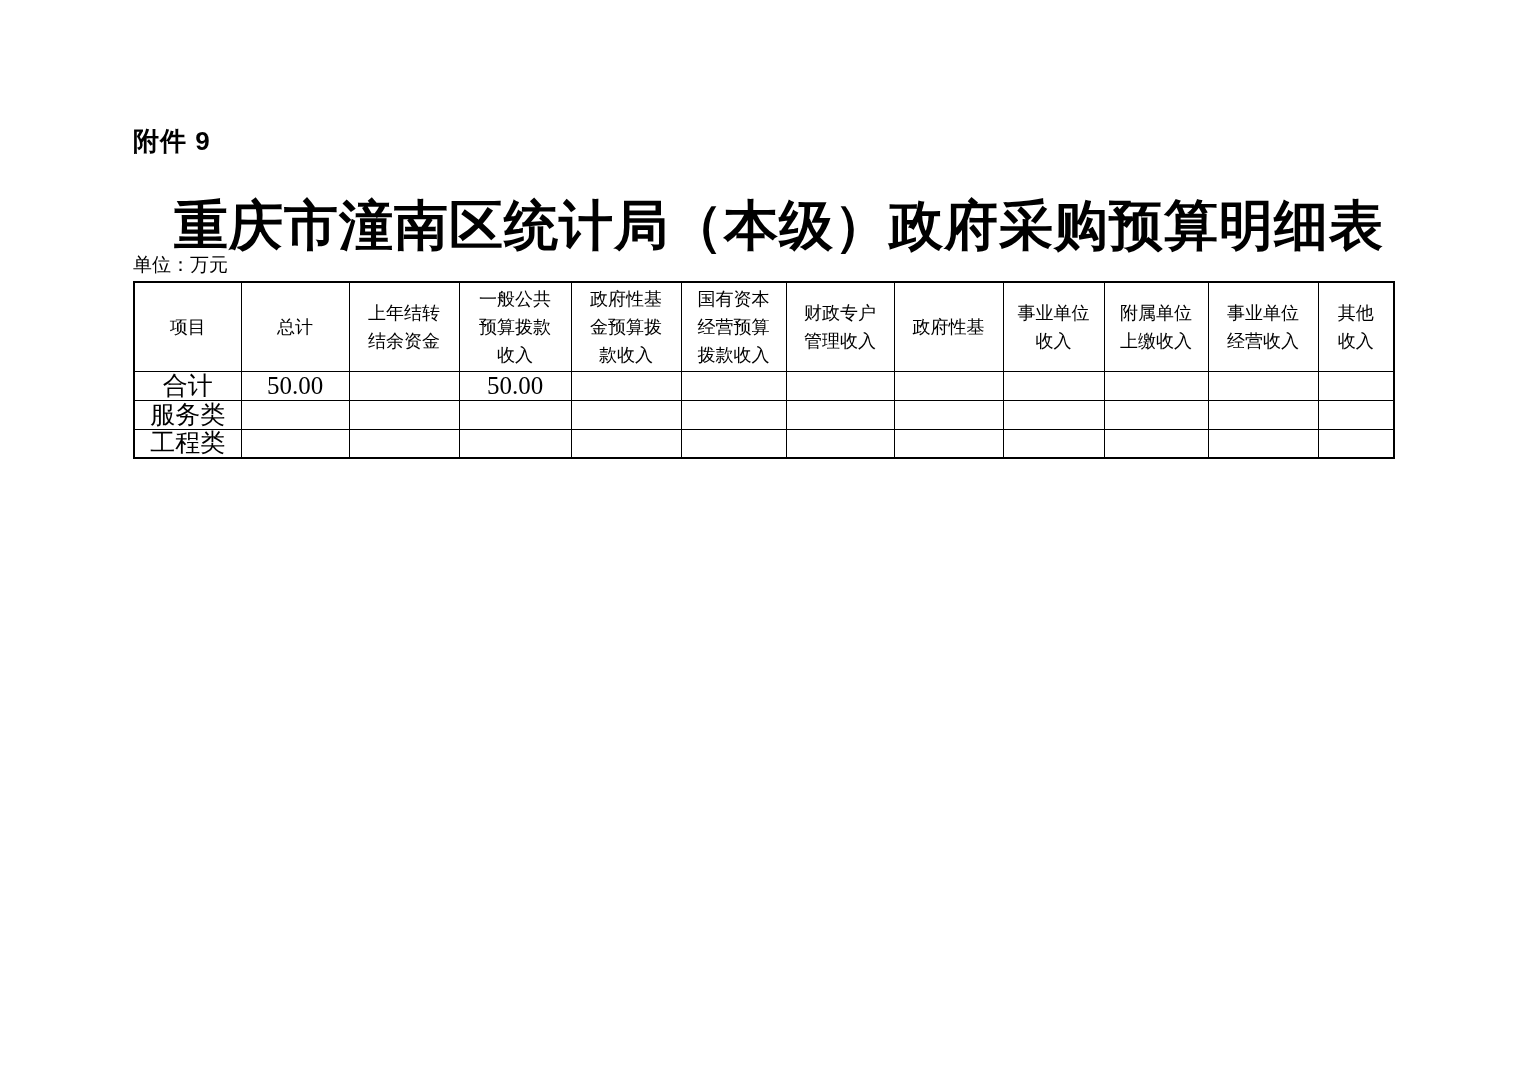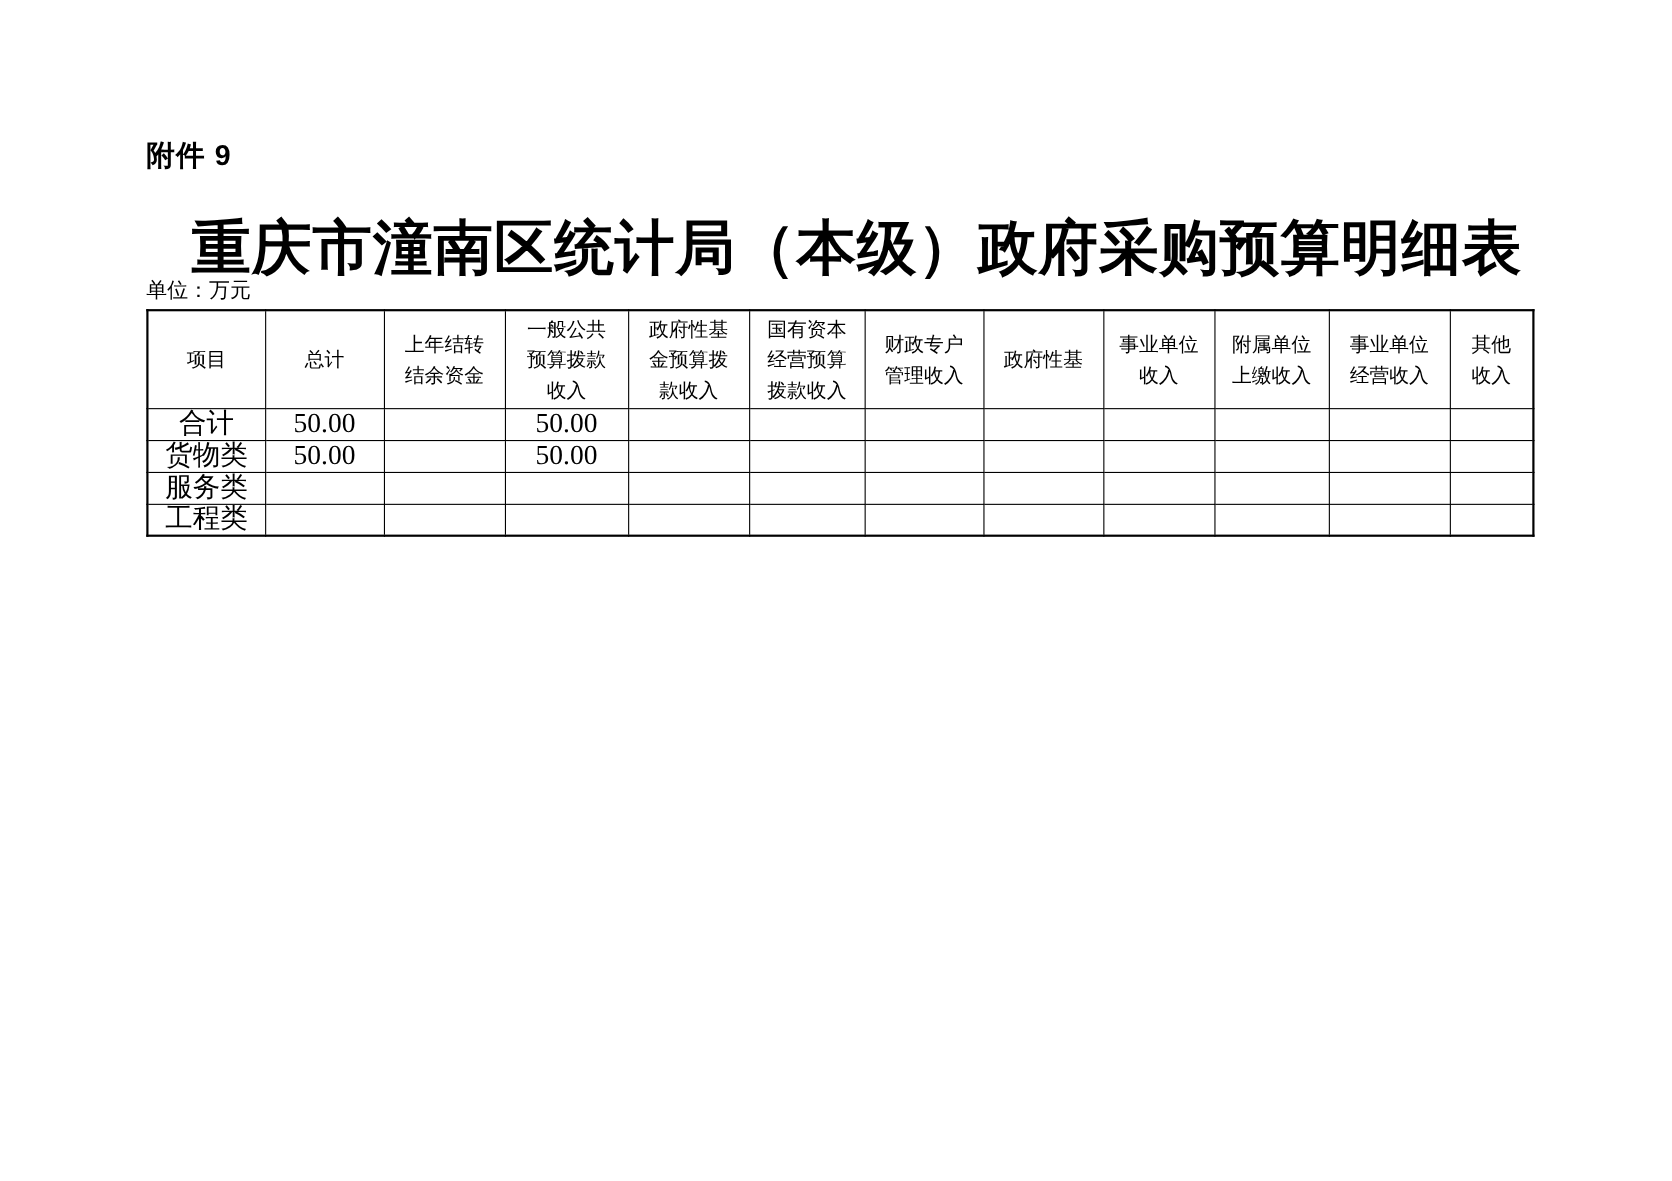--- a/index.html
+++ b/index.html
@@ -148,34 +148,20 @@
         <td></td>
         <td></td>
         <td></td>
         <td></td>
         <td></td>
         <td></td>
         <td></td>
         <td></td>
       </tr>
       <tr>
-        <td>货物类</td>
-        <td>50.00</td>
-        <td></td>
-        <td>50.00</td>
-        <td></td>
-        <td></td>
-        <td></td>
-        <td></td>
-        <td></td>
-        <td></td>
-        <td></td>
-        <td></td>
-      </tr>
-      <tr>
         <td>服务类</td>
         <td></td>
         <td></td>
         <td></td>
         <td></td>
         <td></td>
         <td></td>
         <td></td>
         <td></td>
         <td></td>

